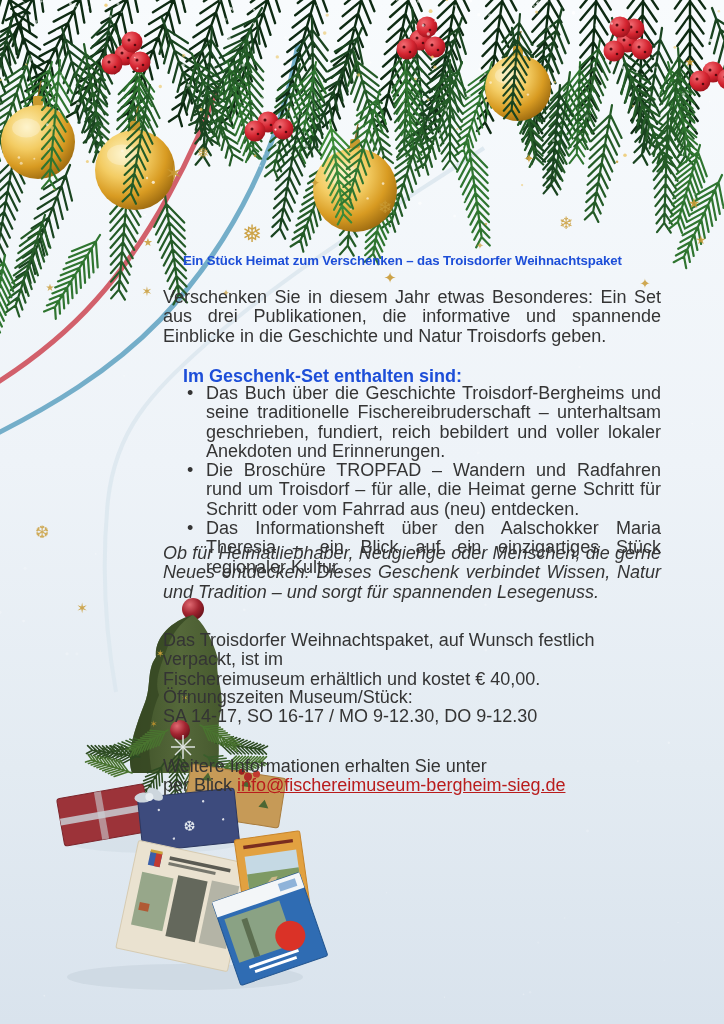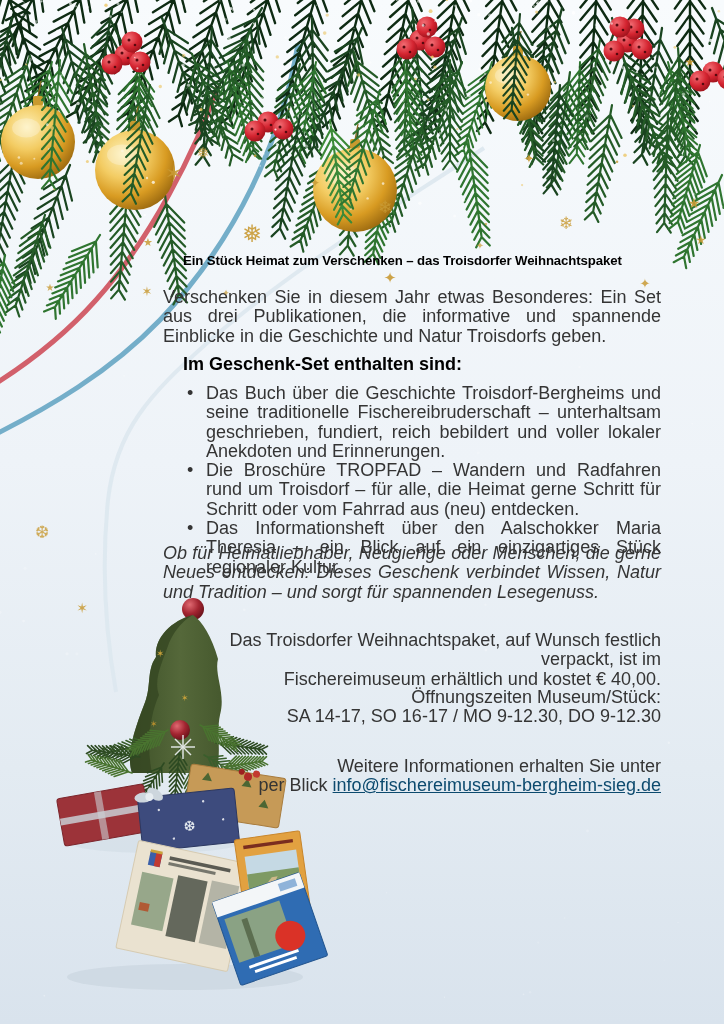--- a/index.html
+++ b/index.html
@@ -7,34 +7,34 @@
     width:724px;height:1024px;
     background:linear-gradient(180deg,#f8fbfd 0%,#eef3f8 45%,#e3ebf2 75%,#d9e3ed 100%);
     font-family:"Liberation Sans",sans-serif;
   }
   .page{position:relative;width:724px;height:1024px;overflow:hidden;}
   svg.layer{position:absolute;left:0;top:0;pointer-events:none;}
   #garland-svg{z-index:1;}
   #photo-svg{position:absolute;left:40px;top:595px;z-index:2;pointer-events:none;}
   .txt{position:absolute;left:163px;width:498px;color:#343434;font-size:18px;line-height:19.3px;z-index:3;}
   .just{text-align:justify;}
-  .blue{color:#000000;font-weight:bold;padding-left:20px;}
-  .right{text-align:right;}
+  .blue{color:#1d4ed8;font-weight:bold;padding-left:20px;}
+  .right{}
   #title{top:251px;white-space:nowrap;font-size:13.2px;letter-spacing:-0.1px;}
   #intro{top:288px;}
-  #list-heading{top:355px;}
+  #list-heading{top:367px;}
   #bullets{top:384px;}
   #outro{top:544px;font-style:italic;}
   #offer{top:631px;}
   #hours{top:688px;}
   #contact{top:733px;margin-top:24px;}
   ul{margin:0;padding:0;list-style:none;}
   li{position:relative;padding-left:43px;text-align:justify;}
   li .bullet{position:absolute;left:24px;top:0;}
-  a{color:#0c4a6e;text-decoration:underline;}
+  a{color:#b91c1c;text-decoration:underline;}
   .sparkle{position:absolute;color:#c99b35;transform:translate(-50%,-50%);z-index:4;line-height:1;user-select:none;}
 </style>
 </head>
 <body>
 
 <div class="page">
 
   <svg id="garland-svg" class="layer" width="724" height="1024" viewBox="0 0 724 1024">
     <defs>
       <radialGradient id="goldG" cx="35%" cy="30%" r="75%">

